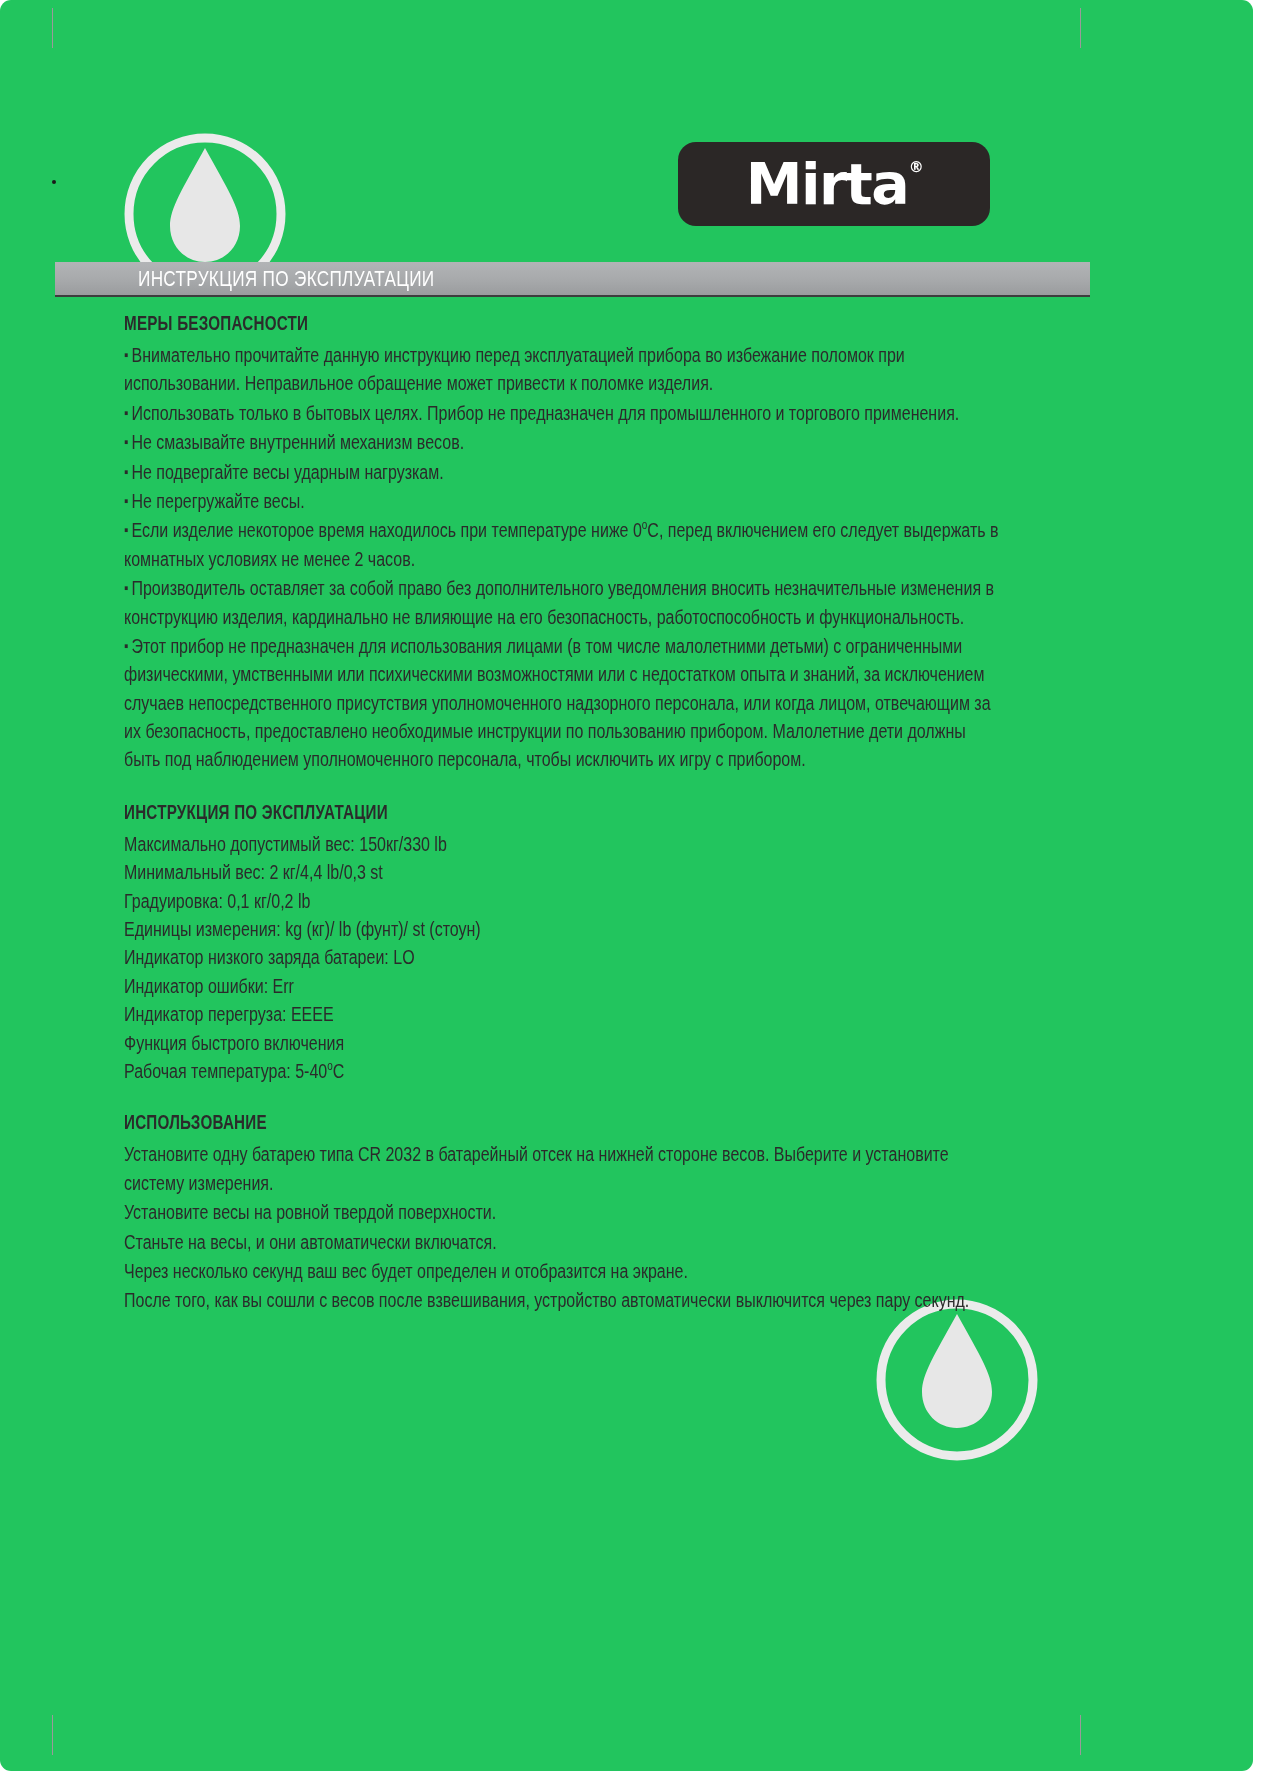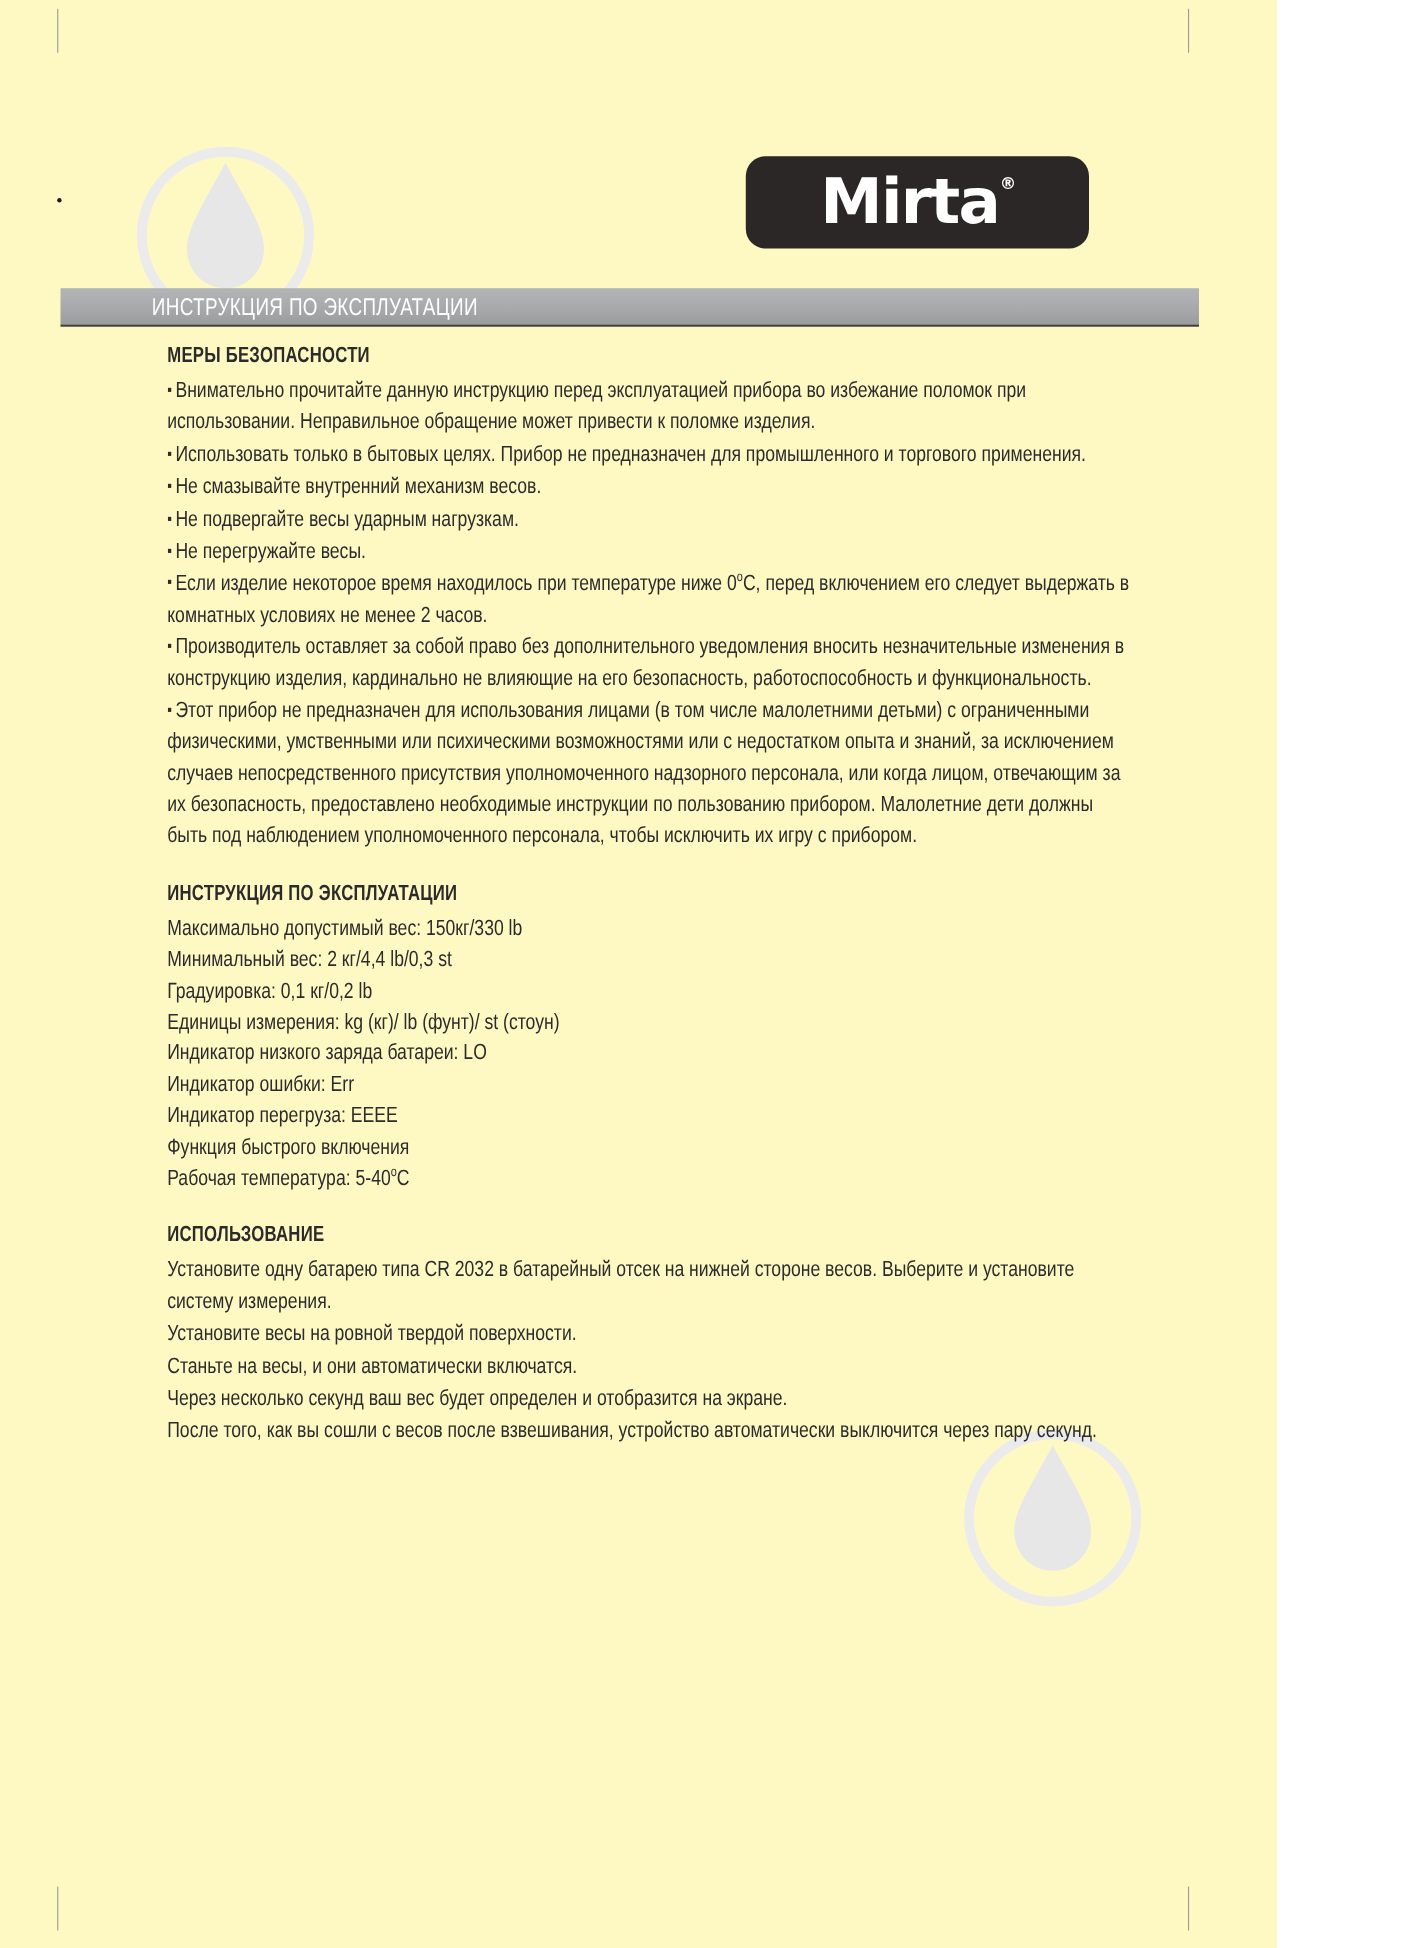--- a/index.html
+++ b/index.html
@@ -5,24 +5,25 @@
   html, body {
     margin: 0;
     padding: 0;
     background: #ffffff;
   }
   body {
     font-family: "Liberation Sans", sans-serif;
   }
   .page {
     position: relative;
-    width: 1161px;
+    width: 1253px;
     height: 1771px;
-    background: #fef9c3;
+    background: #22c55e;
     overflow: hidden;
+    border-radius: 11px;
   }
 
   
   .crop-mark {
     position: absolute;
     background: #9a9a9a;
   }
   .crop-v { width: 1px; height: 40px; }
 
   .corner-dot {
@@ -97,21 +98,21 @@
     left: 55px;
     top: 295px;
     width: 1035px;
     height: 2px;
     background: #3d3d3d;
   }
 
   
   .content {
     position: absolute;
-    left: 152px;
+    left: 124px;
     top: 312px;
     width: 880px;
   }
   .section-heading {
     font-size: 20px;
     color: #2b2b2b;
     transform: scaleX(0.76);
     transform-origin: left center;
     width: 132%;
     white-space: nowrap;

